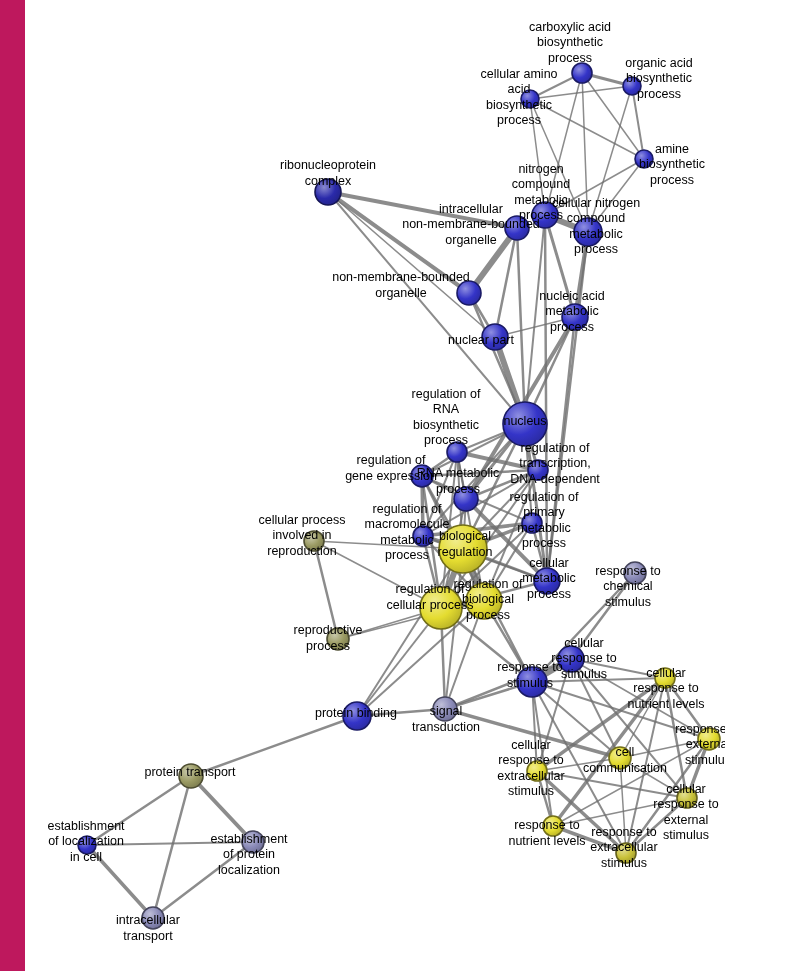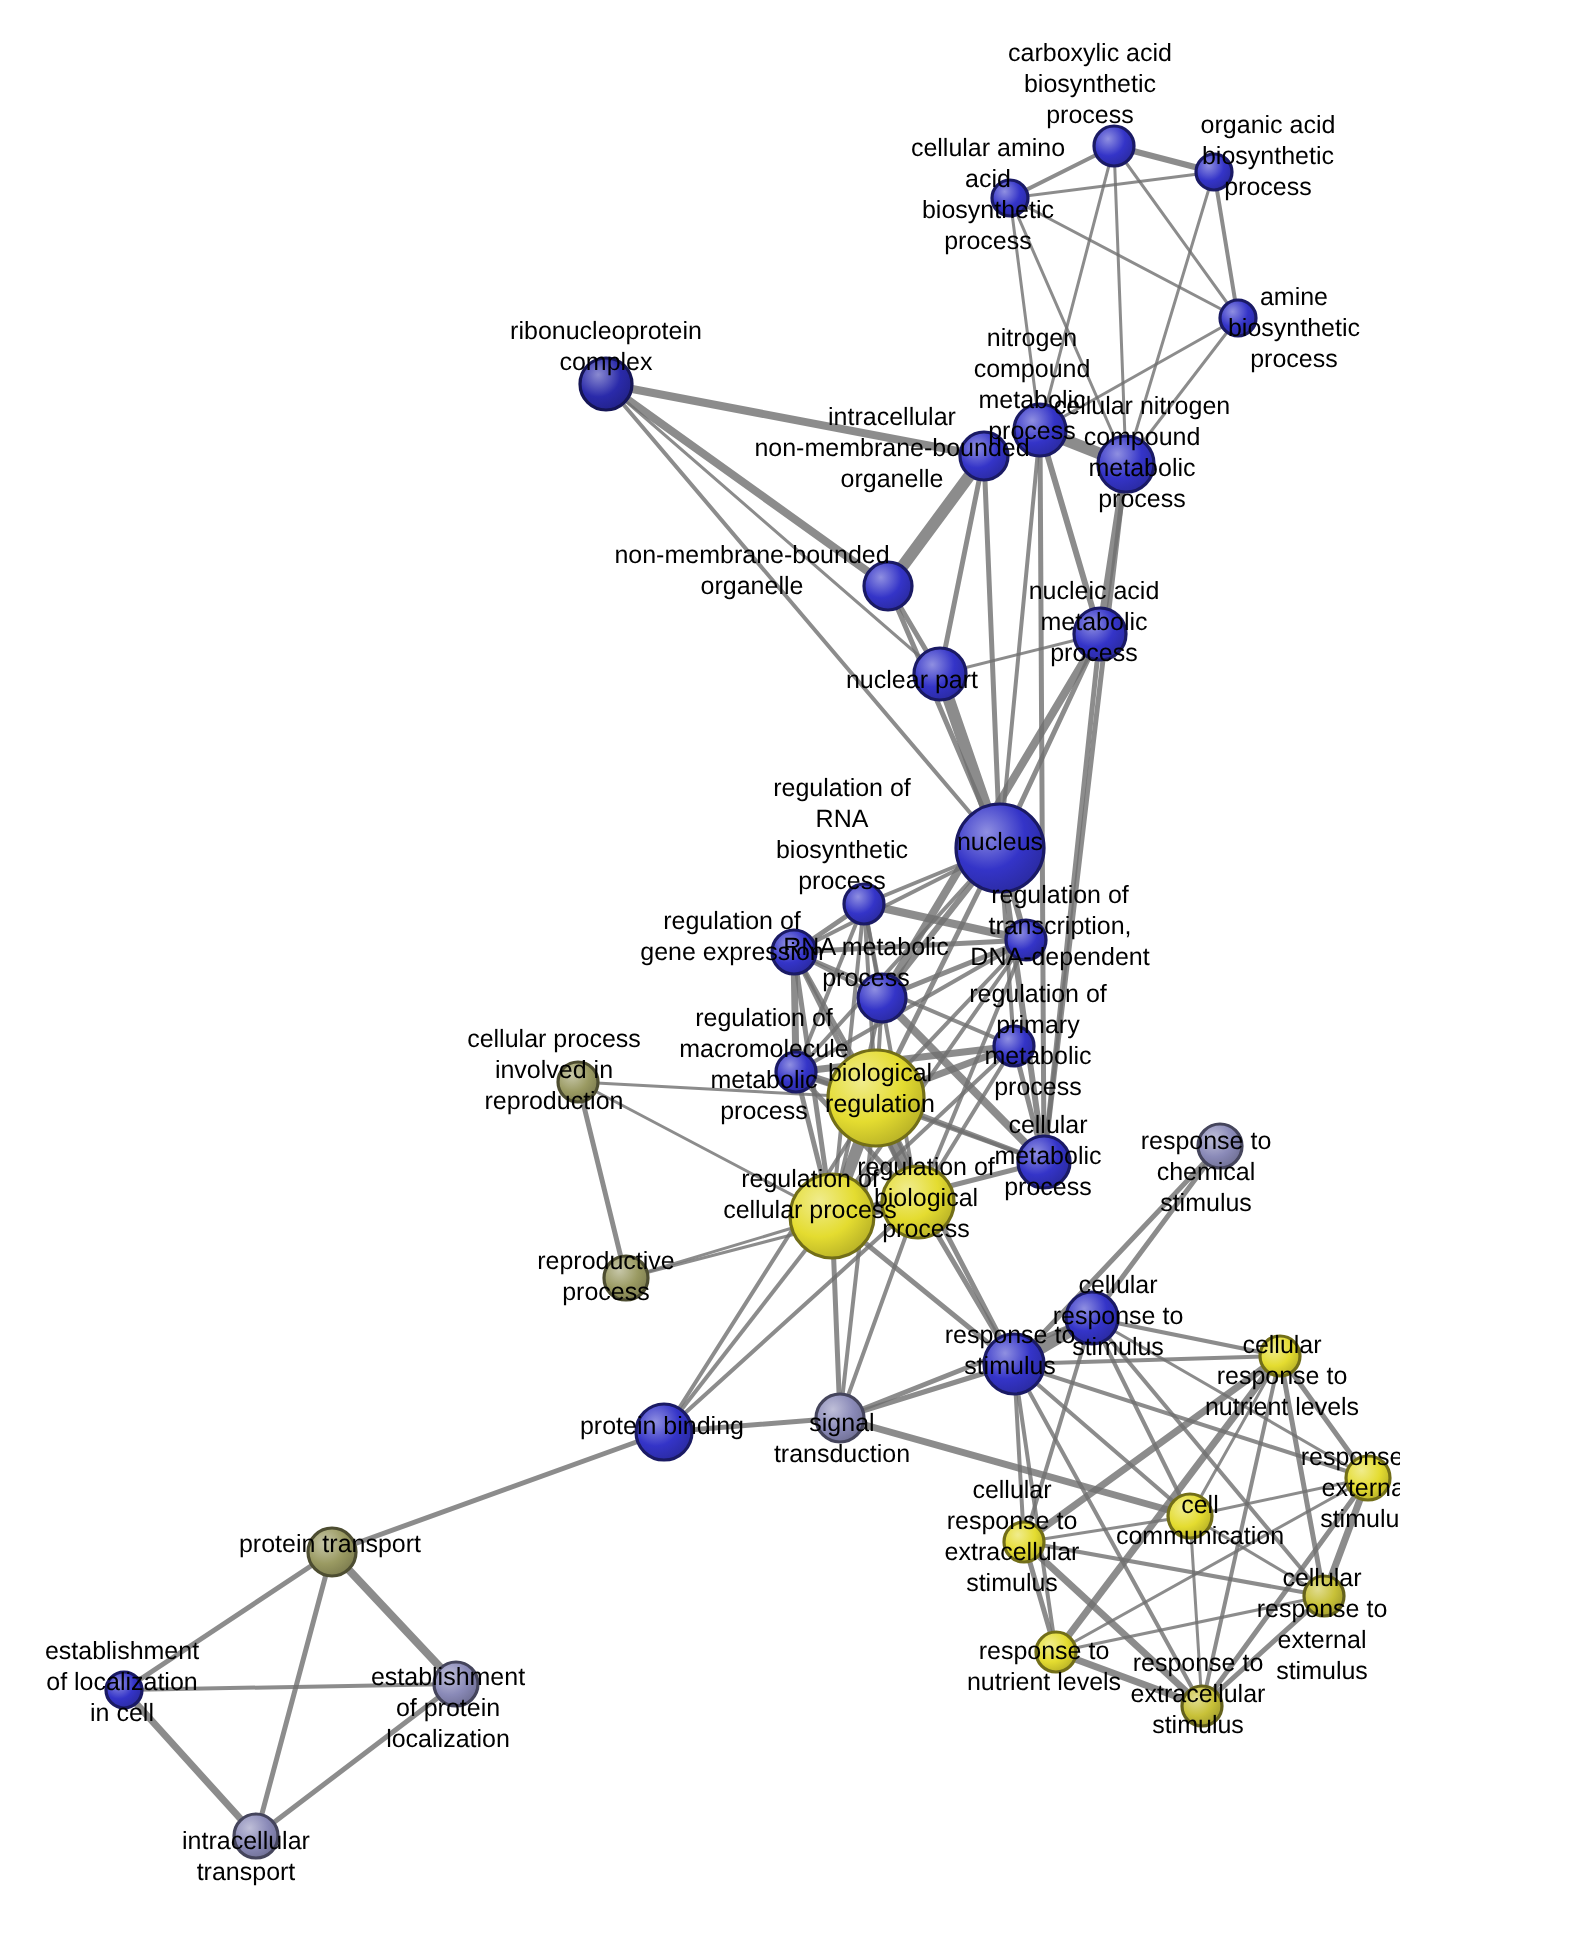--- a/index.html
+++ b/index.html
@@ -1,18 +1,19 @@
 <!DOCTYPE html>
 <html><head>
 <meta charset="utf-8">
 <style>
   html,body{margin:0;padding:0;background:#ffffff;}
   #viewport{
     width:700px;height:971px;position:relative;background:#be185d;overflow:hidden;
     font-family:"Liberation Sans", sans-serif;
+    padding-left:25px;
   }
   svg text{
     font-family:"Liberation Sans", sans-serif;
     font-size:12.5px;
     fill:#000000;
   }
 </style>
 </head>
 <body>
 

